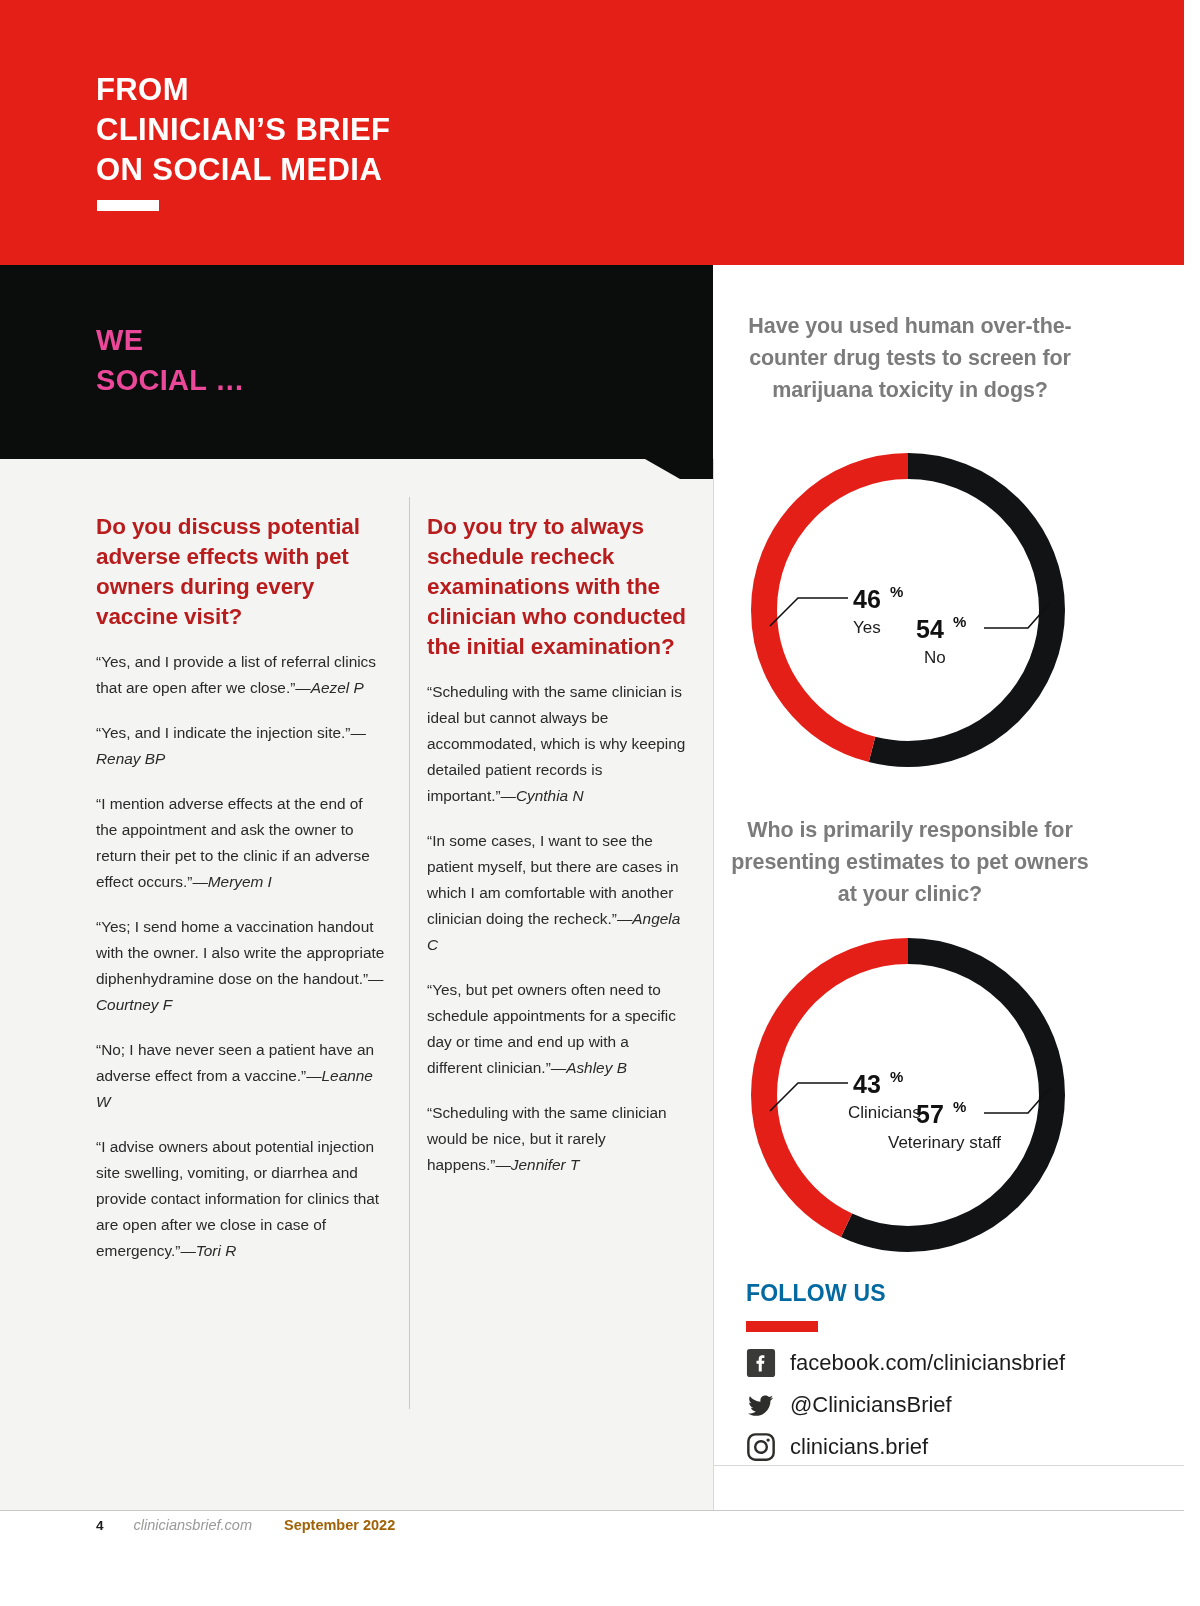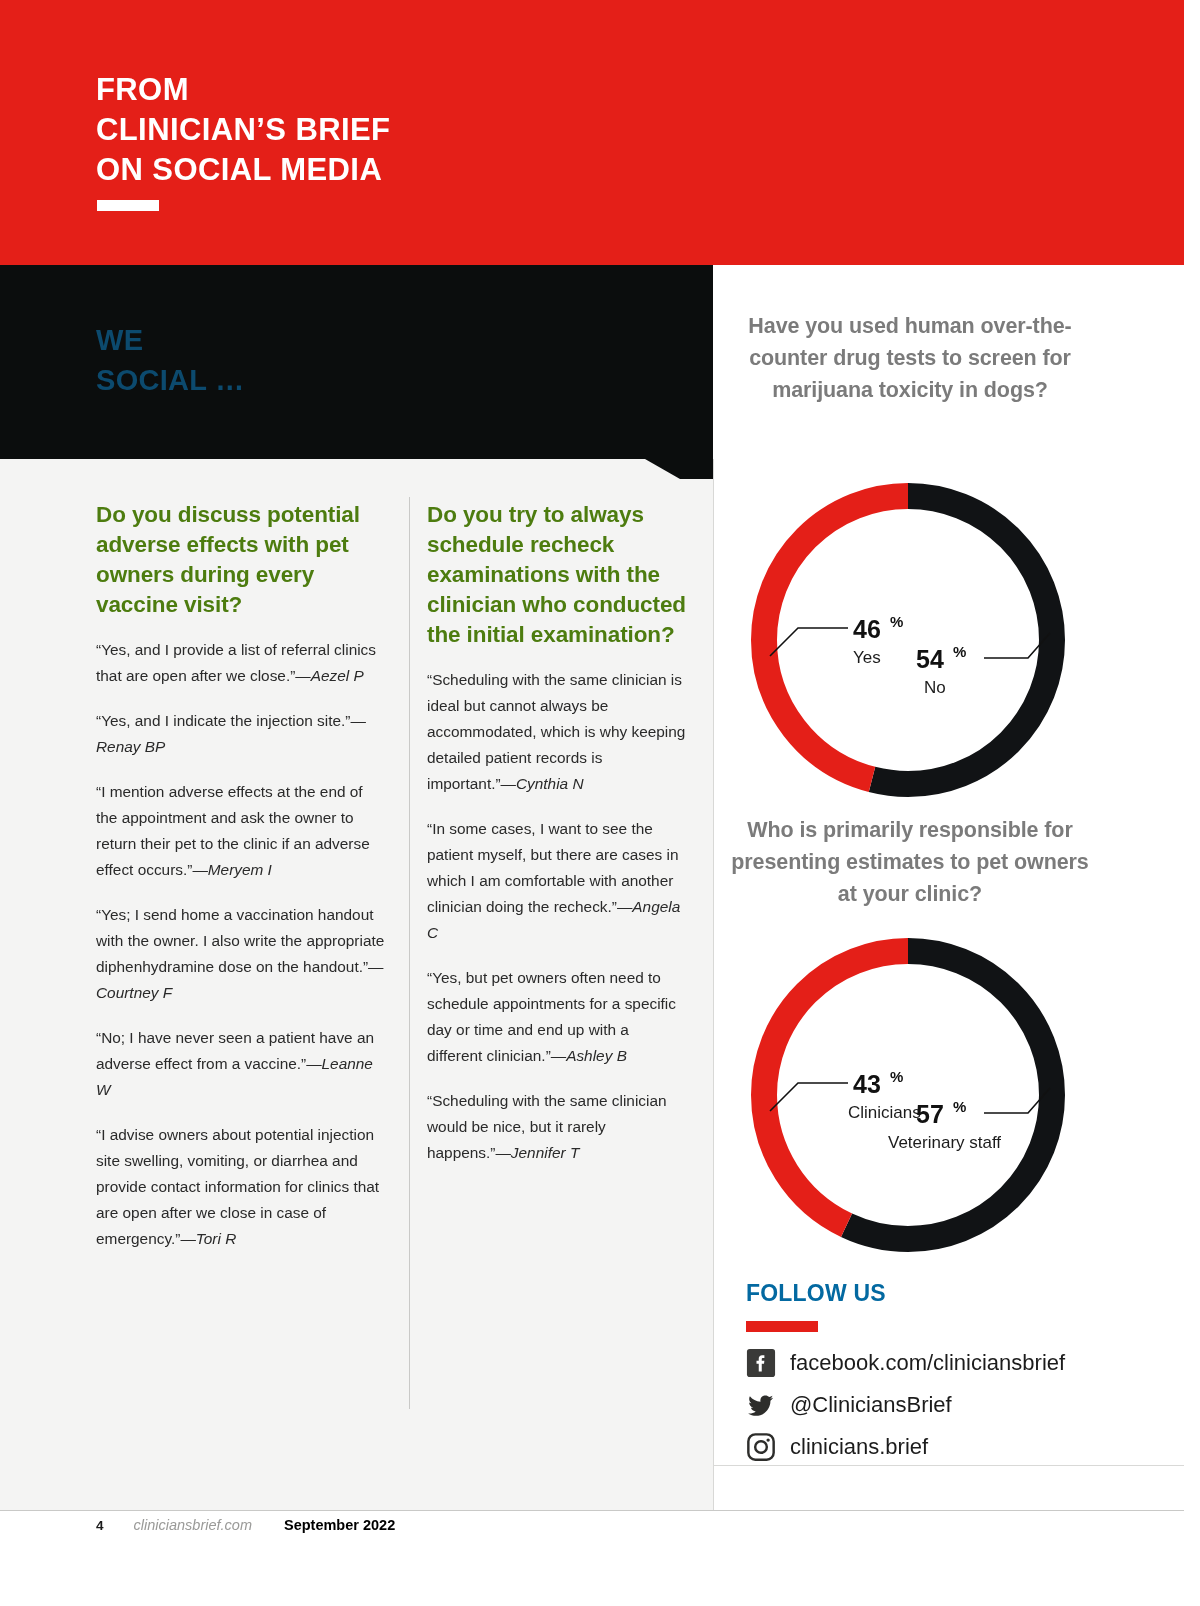--- a/index.html
+++ b/index.html
@@ -23,78 +23,78 @@
 
   
   .black-banner{
     position:absolute;left:0;top:265px;width:713px;height:214px;
     background:#0b0d0d;
     -webkit-clip-path:polygon(0 0, 713px 0, 713px 214px, 680px 214px, 645px 194px, 0 194px);
     clip-path:polygon(0 0, 713px 0, 713px 214px, 680px 214px, 645px 194px, 0 194px);
   }
   .we-asked{
     position:absolute;left:96px;top:320px;
-    color:#0c4a6e;font-size:29px;line-height:40px;font-weight:bold;letter-spacing:.3px;
+    color:#ec4899;font-size:29px;line-height:40px;font-weight:bold;letter-spacing:.3px;
   }
 
   
   .left-panel{position:absolute;left:0;top:459px;width:713px;height:1051px;background:#f4f4f3;}
 
   
   .right-panel{position:absolute;left:713px;top:265px;width:487px;height:1245px;background:#ffffff;}
   .right-divider{position:absolute;left:713px;top:459px;width:1px;height:1051px;background:#d8d8d6;}
   .right-bottom-rule{position:absolute;left:713px;top:1465px;width:487px;height:1px;background:#d9d9d7;}
 
   
   .col{position:absolute;top:496px;}
   .col-1{left:96px;width:290px;}
   .col-2{left:427px;width:260px;}
   .col-rule{position:absolute;left:409px;top:497px;width:1px;height:912px;background:#c9c9c7;}
 
   .q-head{
-    font-size:22.5px;line-height:30px;font-weight:bold;color:#4d7c0f;
-    margin:4px 0 17px 0;letter-spacing:-.1px;
+    font-size:22.5px;line-height:30px;font-weight:bold;color:#b91c1c;
+    margin:16px 0 17px 0;letter-spacing:-.1px;
   }
   .quote{
     font-size:15.4px;line-height:26px;color:#2a2a2a;
     margin:0 0 19px 0;
   }
   .quote .attrib{font-style:italic;}
 
   
   .chart-q{
     position:absolute;width:366px;left:727px;
     text-align:center;color:#7b7b7b;
     font-size:21.5px;line-height:32px;font-weight:bold;letter-spacing:-.1px;
   }
   .chart-q-1{top:310px;}
   .chart-q-2{top:814px;}
 
   .donut{position:absolute;width:340px;height:340px;}
-  .donut-1{left:738px;top:470px;}
+  .donut-1{left:738px;top:440px;}
   .donut-2{left:738px;top:925px;}
   .donut svg{display:block;}
   .lbl-pct{font-size:25px;font-weight:bold;fill:#111;}
   .lbl-sup{font-size:15px;font-weight:bold;fill:#111;}
   .lbl-name{font-size:17px;fill:#1c1c1c;}
 
   
   .follow{position:absolute;left:746px;top:1280px;width:420px;}
   .follow-title{font-size:23px;font-weight:bold;color:#0369a1;letter-spacing:.2px;margin:0;}
   .follow-rule{width:72px;height:11px;background:#e41f18;margin:14px 0 16px 0;}
   .social-row{display:flex;align-items:center;margin-bottom:12px;}
   .social-ico{width:30px;height:30px;margin-right:14px;flex:0 0 auto;}
   .social-txt{font-size:22px;color:#1c1c1c;line-height:24px;}
 
   
   .footer-rule{position:absolute;left:0;top:1510px;width:1200px;height:1px;background:#c9c9c7;}
   .footer{position:absolute;left:96px;top:1505px;width:700px;height:40px;display:flex;align-items:center;}
   .footer-page{font-size:13.5px;font-weight:bold;color:#1c1c1c;margin-right:30px;}
   .footer-site{font-size:14.5px;color:#9a9a98;margin-right:32px;font-style:italic;}
-  .footer-date{font-size:14.5px;font-weight:bold;color:#000000;}
+  .footer-date{font-size:14.5px;font-weight:bold;color:#a16207;}
 </style>
 </head>
 <body>
 
 <div class="page">
 
   <div class="masthead">
     <div class="masthead-title">
       <div>FROM</div>
       <div>CLINICIAN’S BRIEF</div>

